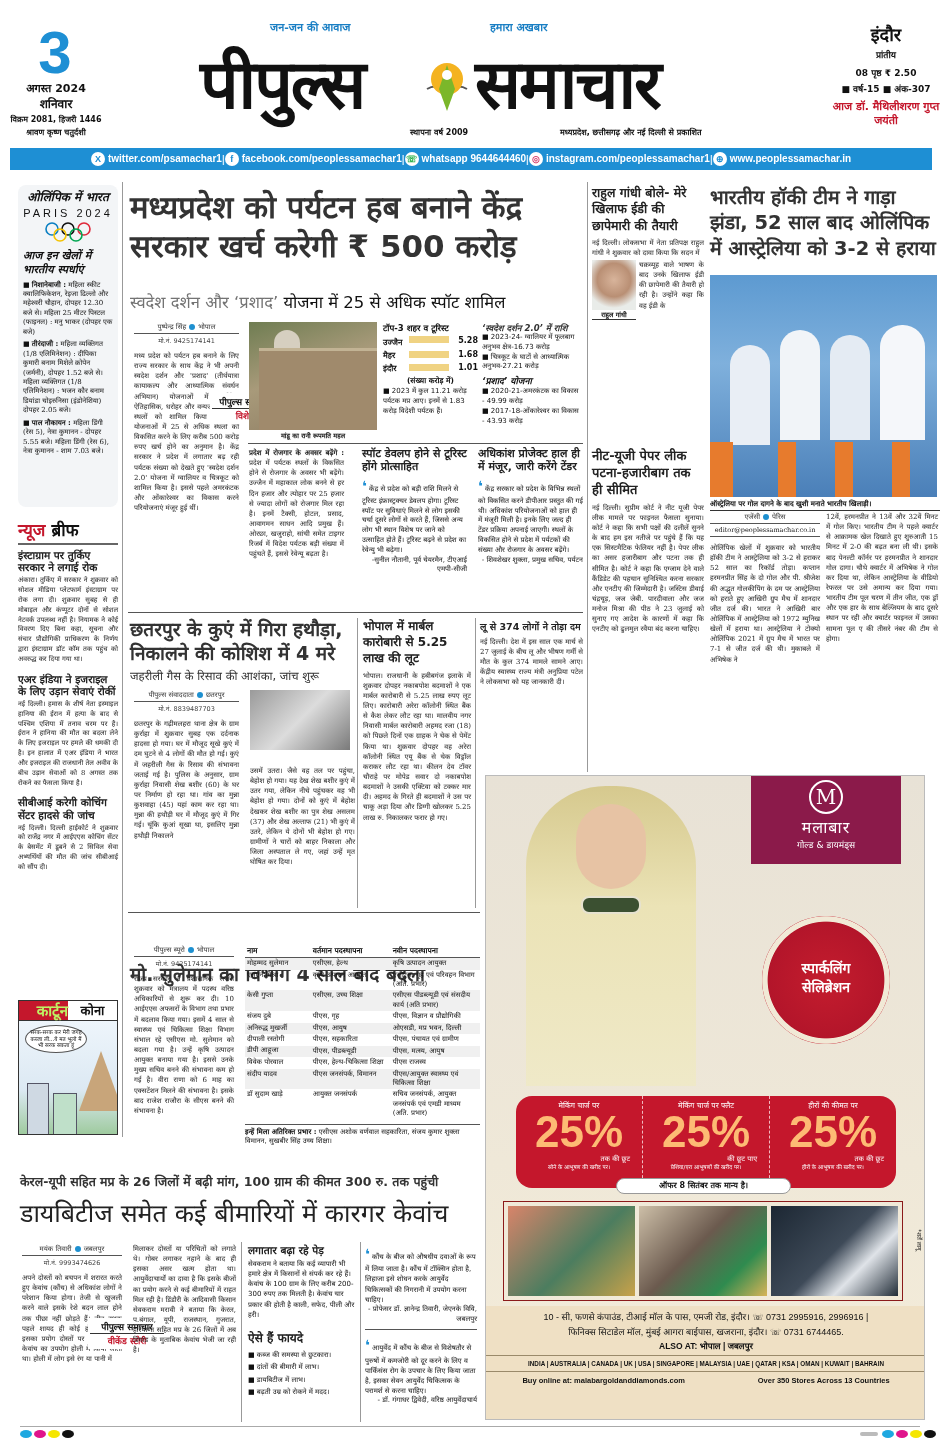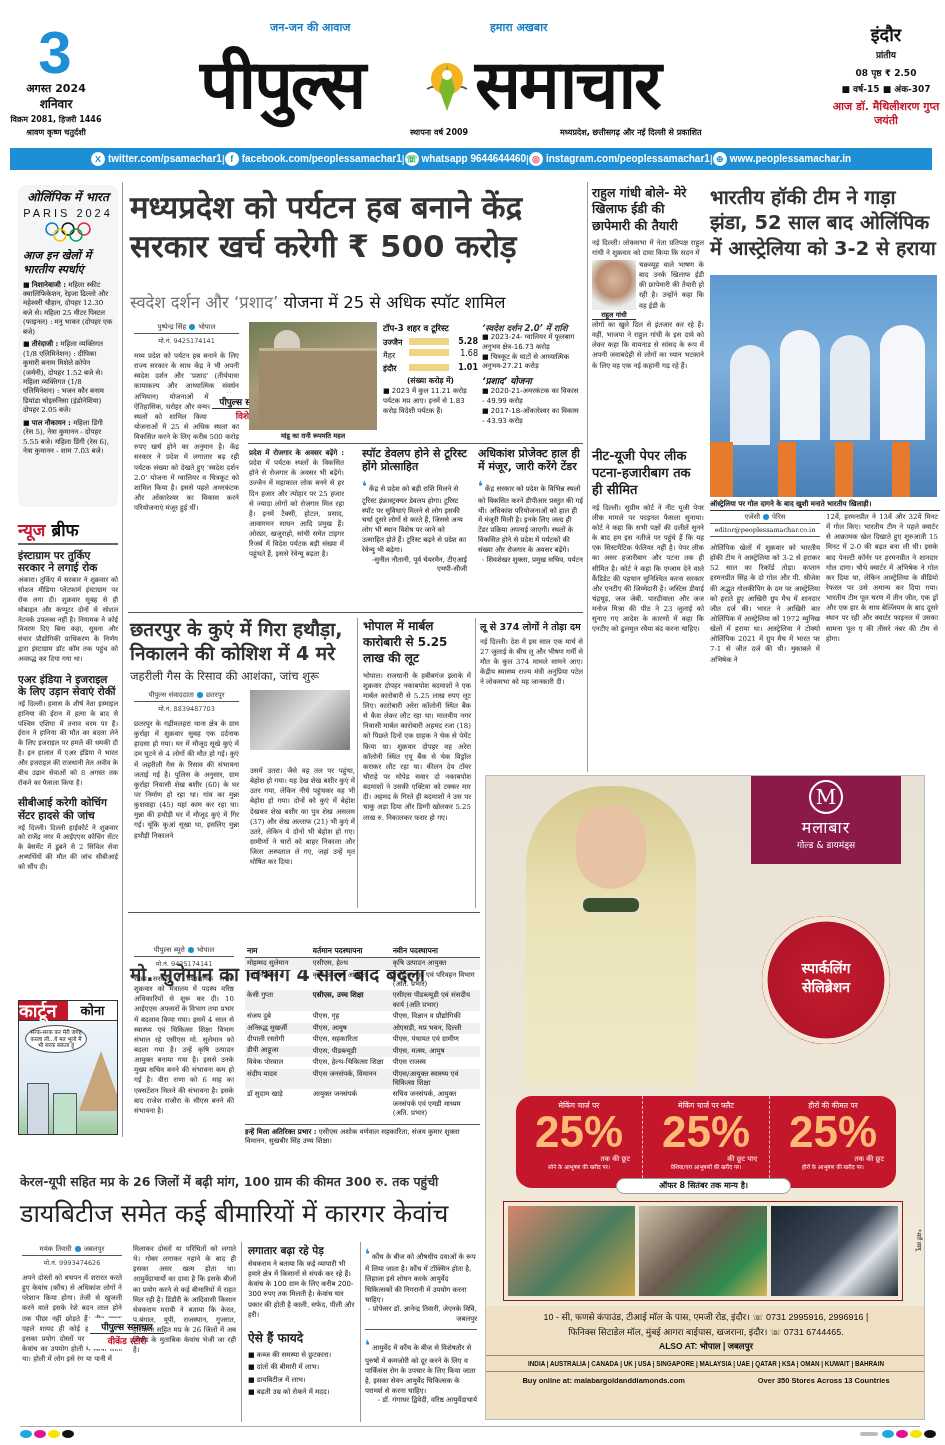--- a/index.html
+++ b/index.html
@@ -100,21 +100,21 @@
   <div class="hl" style="font-size:10.5px;margin-bottom:3px">इंस्टाग्राम पर तुर्किए सरकार ने लगाई रोक</div>
   <div class="bt" style="font-size:6.8px;margin-bottom:8px">अंकारा। तुर्किए में सरकार ने शुक्रवार को सोशल मीडिया प्लेटफार्म इंस्टाग्राम पर रोक लगा दी। शुक्रवार सुबह से ही मोबाइल और कंप्यूटर दोनों से सोशल नेटवर्क उपलब्ध नहीं है। नियामक ने कोई विवरण दिए बिना कहा, सूचना और संचार प्रौद्योगिकी प्राधिकरण के निर्णय द्वारा इंस्टाग्राम डॉट कॉम तक पहुंच को अवरुद्ध कर दिया गया था।</div>
   <div class="hl" style="font-size:10.5px;margin-bottom:3px">एअर इंडिया ने इजराइल के लिए उड़ान सेवाएं रोकीं</div>
   <div class="bt" style="font-size:6.8px;margin-bottom:8px">नई दिल्ली। हमास के शीर्ष नेता इस्माइल हानिया की ईरान में हत्या के बाद से पश्चिम एशिया में तनाव चरम पर है। ईरान ने हानिया की मौत का बदला लेने के लिए इजराइल पर हमले की धमकी दी है। इन हालात में एअर इंडिया ने भारत और इजराइल की राजधानी तेल अवीव के बीच उड़ान सेवाओं को 8 अगस्त तक रोकने का फैसला किया है।</div>
   <div class="hl" style="font-size:10.5px;margin-bottom:3px">सीबीआई करेगी कोचिंग सेंटर हादसे की जांच</div>
   <div class="bt" style="font-size:6.8px">नई दिल्ली। दिल्ली हाईकोर्ट ने शुक्रवार को राजेंद्र नगर में आईएएस कोचिंग सेंटर के बेसमेंट में डूबने से 2 सिविल सेवा अभ्यर्थियों की मौत की जांच सीबीआई को सौंप दी।</div>
 </div>
 
 <div class="abs" style="left:18px;top:1000px;width:100px;height:135px;border:1px solid #333;overflow:hidden">
   <div style="display:flex;height:20px;border-bottom:1px solid #333">
-    <div style="width:50%;background:#c4172c;color:#ffffff;font-weight:bold;font-size:18px;text-align:left;line-height:20px">कार्टून</div>
+    <div style="width:50%;background:#c4172c;color:#bef264;font-weight:bold;font-size:15px;text-align:right;line-height:20px">कार्टून</div>
     <div style="width:50%;font-weight:bold;font-size:13px;text-align:center;line-height:20px">कोना</div>
   </div>
   <div style="position:relative;height:115px;background:linear-gradient(180deg,#eef5fb 0%,#dce9f3 60%,#9cc99b 100%)">
     <div style="position:absolute;left:6px;top:4px;width:62px;padding:3px;border:1px solid #555;border-radius:50%;background:#fff;font-size:5.5px;text-align:center;line-height:1.2">सरक-सरक कर मेरी जगह कब्जा ली...ये मत भूलो मैं भी सरक सकता हूं</div>
     <div style="position:absolute;left:60px;top:30px;width:0;height:0;border-left:22px solid transparent;border-right:22px solid transparent;border-bottom:60px solid #c8a57a"></div>
     <div style="position:absolute;left:8px;top:62px;width:22px;height:53px;background:#cfd9e3;border:1px solid #556"></div>
     <div style="position:absolute;left:34px;top:72px;width:24px;height:43px;background:#bfe0c9;border:1px solid #556"></div>
   </div>
 </div>
 
@@ -139,26 +139,26 @@
 
 <div class="abs" style="left:249px;top:322px;width:128px;height:108px;background:linear-gradient(160deg,#6f7d52 0%,#a89a7a 45%,#8b7a60 100%);overflow:hidden">
   <div style="position:absolute;left:25px;top:8px;width:26px;height:18px;border-radius:13px 13px 0 0;background:#d6cfc0"></div>
   <div style="position:absolute;left:10px;top:26px;width:120px;height:82px;background:#a08a6c;border-top:3px solid #c2b394"></div>
 </div>
 <div class="abs" style="left:249px;top:431px;width:128px;font-size:6.5px;text-align:center;font-weight:bold">मांडू का रानी रूपमति महल</div>
 
 <div class="abs" style="left:383px;top:322px;width:95px">
   <div style="font-size:8.5px;font-weight:bold;margin-bottom:3px">टॉप-3 शहर व टूरिस्ट</div>
   <div id="tourist-bars">
-      <div style="display: flex; align-items: center; font-size: 8px; font-weight: bold; margin-bottom: 2px;">
+      <div style="display: flex; font-size: 8px; font-weight: bold; margin-bottom: 2px;">
         <span style="width: 26px;">उज्जैन</span>
         <span style="display: inline-block; height: 7px; background: rgb(240, 211, 131); width: 40px;"></span>
         <span style="margin-left: auto;">5.28</span>
       </div>
-      <div style="display: flex; font-size: 8px; font-weight: normal; margin-bottom: 2px;">
+      <div style="display: flex; align-items: center; font-size: 8px; font-weight: bold; margin-bottom: 2px;">
         <span style="width: 26px;">मैहर</span>
         <span style="display: inline-block; height: 7px; background: rgb(240, 211, 131); width: 40px;"></span>
         <span style="margin-left: auto;">1.68</span>
       </div>
       <div style="display: flex; align-items: center; font-size: 8px; font-weight: bold; margin-bottom: 2px;">
         <span style="width: 26px;">इंदौर</span>
         <span style="display: inline-block; height: 7px; background: rgb(240, 211, 131); width: 40px;"></span>
         <span style="margin-left: auto;">1.01</span>
       </div>
     </div>
@@ -230,21 +230,20 @@
 <div class="abs" style="left:592px;top:185px;width:112px">
   <div class="hl" style="font-size:12.5px;line-height:1.3;margin-bottom:4px">राहुल गांधी बोले- मेरे खिलाफ ईडी की छापेमारी की तैयारी</div>
   <div class="bt" style="font-size:7px">नई दिल्ली। लोकसभा में नेता प्रतिपक्ष राहुल गांधी ने शुक्रवार को दावा किया कि सदन में</div>
   <div style="display:flex;gap:3px;margin-top:2px">
     <div style="width:44px;flex-shrink:0">
       <div style="width:44px;height:50px;background:radial-gradient(circle at 50% 40%,#d8b49b 0%,#b98f74 45%,#e9ece9 75%)"></div>
       <div style="font-size:6.5px;text-align:center;font-weight:bold;border-bottom:1px solid #333">राहुल गांधी</div>
     </div>
     <div class="bt" style="font-size:7px">चक्रव्यूह वाले भाषण के बाद उनके खिलाफ ईडी की छापेमारी की तैयारी हो रही है। उन्होंने कहा कि वह ईडी के</div>
   </div>
-  <div class="bt" style="font-size:7px">लोगों का खुले दिल से इंतजार कर रहे हैं। वहीं, भाजपा ने राहुल गांधी के इस दावे को लेकर कहा कि वायनाड से सांसद के रूप में अपनी जवाबदेही से लोगों का ध्यान भटकाने के लिए वह एक नई कहानी गढ़ रहे हैं।</div>
 </div>
 
 <div class="abs" style="left:592px;top:448px;width:112px">
   <div class="hl" style="font-size:13px;line-height:1.3;margin-bottom:4px">नीट-यूजी पेपर लीक पटना-हजारीबाग तक ही सीमित</div>
   <div class="bt" style="font-size:7px">नई दिल्ली। सुप्रीम कोर्ट ने नीट यूजी पेपर लीक मामले पर फाइनल फैसला सुनाया। कोर्ट ने कहा कि सभी पक्षों की दलीलें सुनने के बाद हम इस नतीजे पर पहुंचे हैं कि यह एक सिस्टमैटिक फेलियर नहीं है। पेपर लीक का असर हजारीबाग और पटना तक ही सीमित है। कोर्ट ने कहा कि एग्जाम देने वाले कैंडिडेट की पहचान सुनिश्चित करना सरकार और एनटीए की जिम्मेदारी है। जस्टिस डीवाई चंद्रचूड़, जज जेबी. पारदीवाला और जज मनोज मिश्रा की पीठ ने 23 जुलाई को सुनाए गए आदेश के कारणों में कहा कि एनटीए को ढुलमुल रवैया बंद करना चाहिए।</div>
 </div>
 
 <div class="abs hl" style="left:710px;top:185px;width:230px;font-size:19.5px;line-height:1.3;color:#333">भारतीय हॉकी टीम ने गाड़ा झंडा, 52 साल बाद ओलिंपिक में आस्ट्रेलिया को 3-2 से हराया</div>
 <div class="abs" style="left:710px;top:275px;width:227px;height:222px;background:linear-gradient(180deg,#5d9ad1 0%,#7fb0dc 40%,#4a7fb8 100%);overflow:hidden">
   <div style="position:absolute;left:20px;top:70px;width:40px;height:100px;border-radius:20px 20px 0 0;background:#e9eef5"></div>
@@ -283,21 +282,21 @@
         <div style="font-size: 7px; line-height: 1.35; padding: 1px 2px;">एसीएस, हेल्थ</div>
         <div style="font-size: 7px; line-height: 1.35; padding: 1px 2px;">कृषि उत्पादन आयुक्त</div>
       </div>
       <div style="display: grid; grid-template-columns: 28% 34% 38%;">
         <div style="font-size: 7px; line-height: 1.35; padding: 1px 2px;">एसएन मिश्रा</div>
         <div style="font-size: 7px; line-height: 1.35; padding: 1px 2px;">कृषि उत्पादन आयुक्त</div>
         <div style="font-size: 7px; line-height: 1.35; padding: 1px 2px;">एसीएस, गृह एवं परिवहन विभाग (अति. प्रभार)</div>
       </div>
       <div style="display: grid; grid-template-columns: 28% 34% 38%; background: rgb(240, 240, 240);">
         <div style="font-size: 7px; line-height: 1.35; padding: 1px 2px;">केसी गुप्ता</div>
-        <div style="font-size: 7px; line-height: 1.35; padding: 1px 2px; font-weight: bold;">एसीएस, उच्च शिक्षा</div>
+        <div style="font-size: 7px; line-height: 1.35; padding: 1px 2px;">एसीएस, उच्च शिक्षा</div>
         <div style="font-size: 7px; line-height: 1.35; padding: 1px 2px;">एसीएस पीडब्ल्यूडी एवं संसदीय कार्य (अति प्रभार)</div>
       </div>
       <div style="display: grid; grid-template-columns: 28% 34% 38%;">
         <div style="font-size: 7px; line-height: 1.35; padding: 1px 2px;">संजय दुबे</div>
         <div style="font-size: 7px; line-height: 1.35; padding: 1px 2px;">पीएस, गृह</div>
         <div style="font-size: 7px; line-height: 1.35; padding: 1px 2px;">पीएस, विज्ञान व प्रौद्योगिकी</div>
       </div>
       <div style="display: grid; grid-template-columns: 28% 34% 38%; background: rgb(240, 240, 240);">
         <div style="font-size: 7px; line-height: 1.35; padding: 1px 2px;">अनिरुद्ध मुखर्जी</div>
         <div style="font-size: 7px; line-height: 1.35; padding: 1px 2px;">पीएस, आयुष</div>

